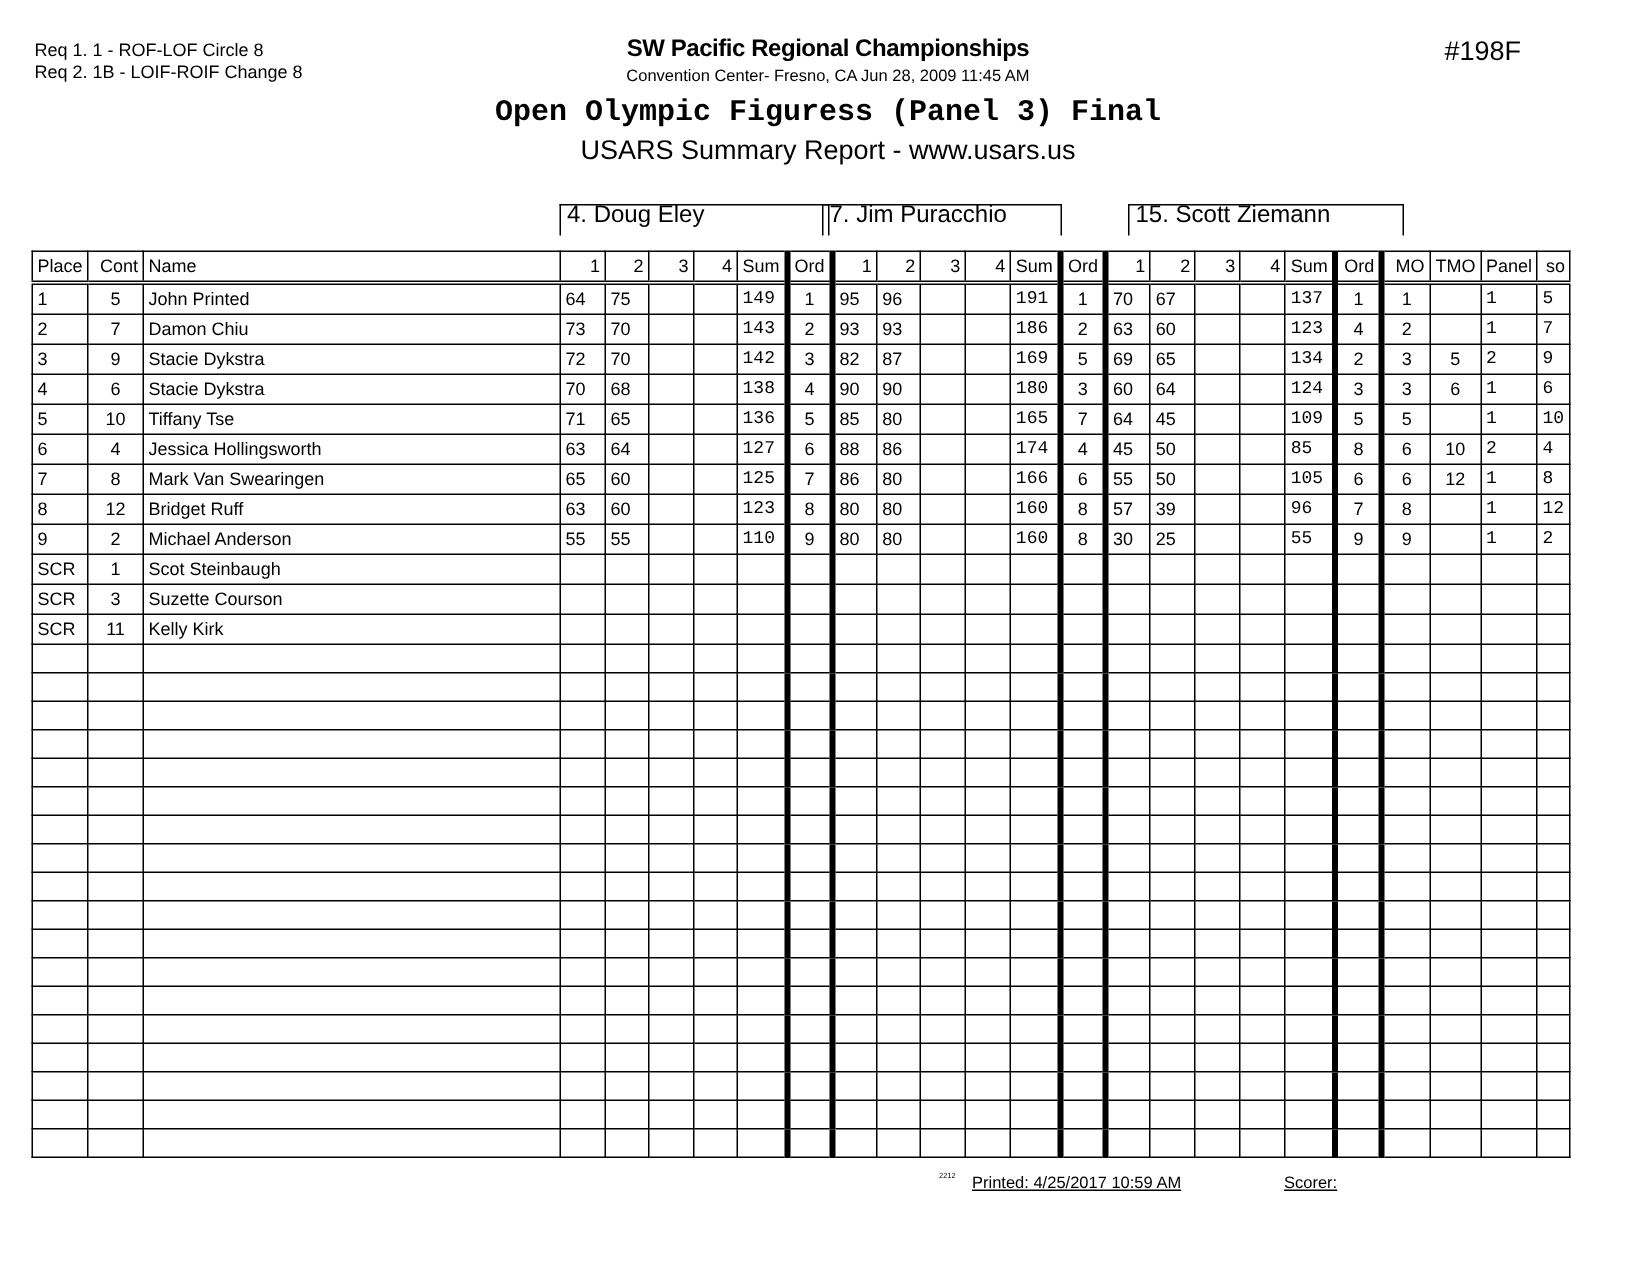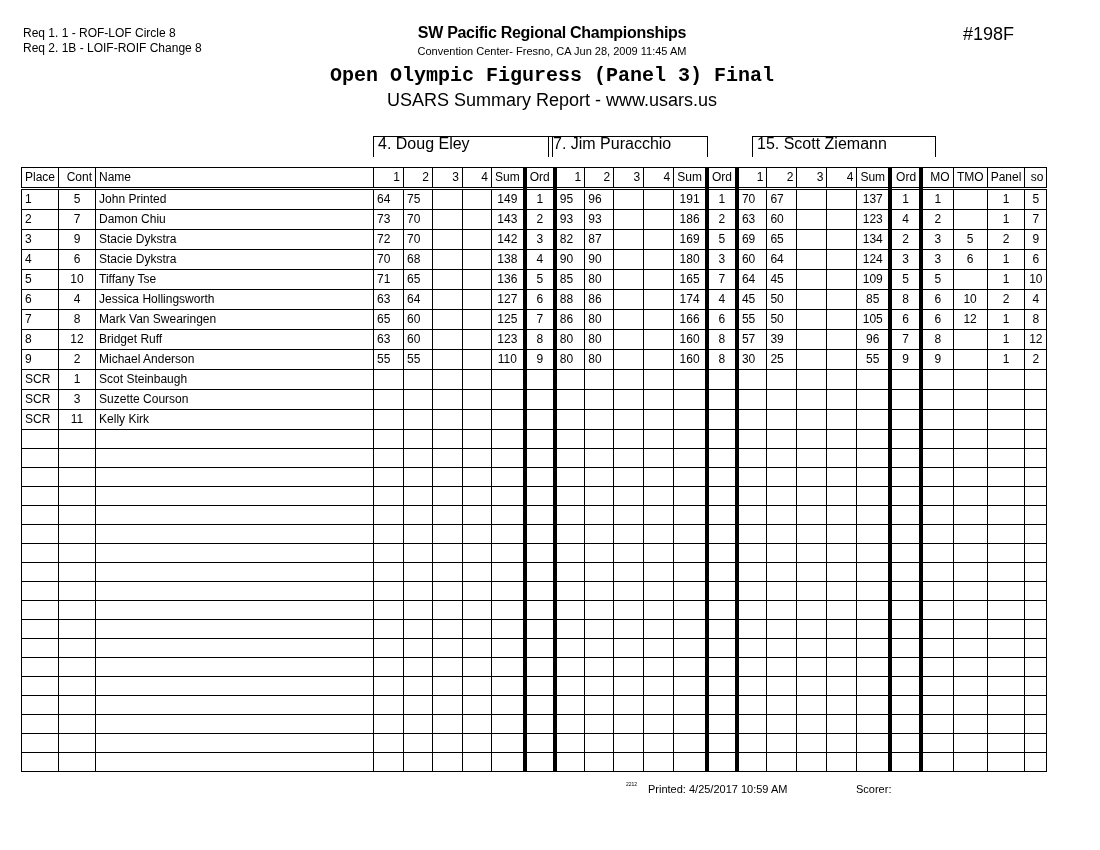--- a/index.html
+++ b/index.html
@@ -15,24 +15,24 @@
 
   .judgebox { position:absolute; top:136px; height:21px; border:1px solid #000; border-bottom:none;
               font-size:16px; line-height:14px; padding-left:4px; box-sizing:border-box; }
 
   table.grid { position:absolute; left:21px; top:167px; border-collapse:collapse; table-layout:fixed; }
   table.grid td, table.grid th { border:1px solid #000; height:19px; padding:0 3px; font-size:12px;
      font-weight:normal; white-space:nowrap; overflow:hidden; line-height:19px; box-sizing:border-box; }
   table.grid thead th { text-align:right; height:20px; border-bottom:3px double #000; }
   table.grid thead th.l { text-align:left; }
   .c { text-align:center; }
-  .r { text-align:center; }
+  .r { text-align:left;font-family:Liberation Mono, monospace; }
   .b { font-weight:bold; }
   .thickR { border-right:4px solid #000 !important; }
-  .footer { position:absolute; top:783px; font-size:11px; }
+  .footer { position:absolute; top:783px; font-size:11px;text-decoration:underline; }
   .tiny { position:absolute; left:626px; top:781px; font-size:5px; }
 </style>
 </head>
 <body>
 
 <div class="req" style="top:26px">Req  1.  1 - ROF-LOF Circle 8</div>
 <div class="req" style="top:41px">Req  2.  1B - LOIF-ROIF Change 8</div>
 
 <div class="title-block">
   <div class="t1">SW Pacific Regional Championships</div>

